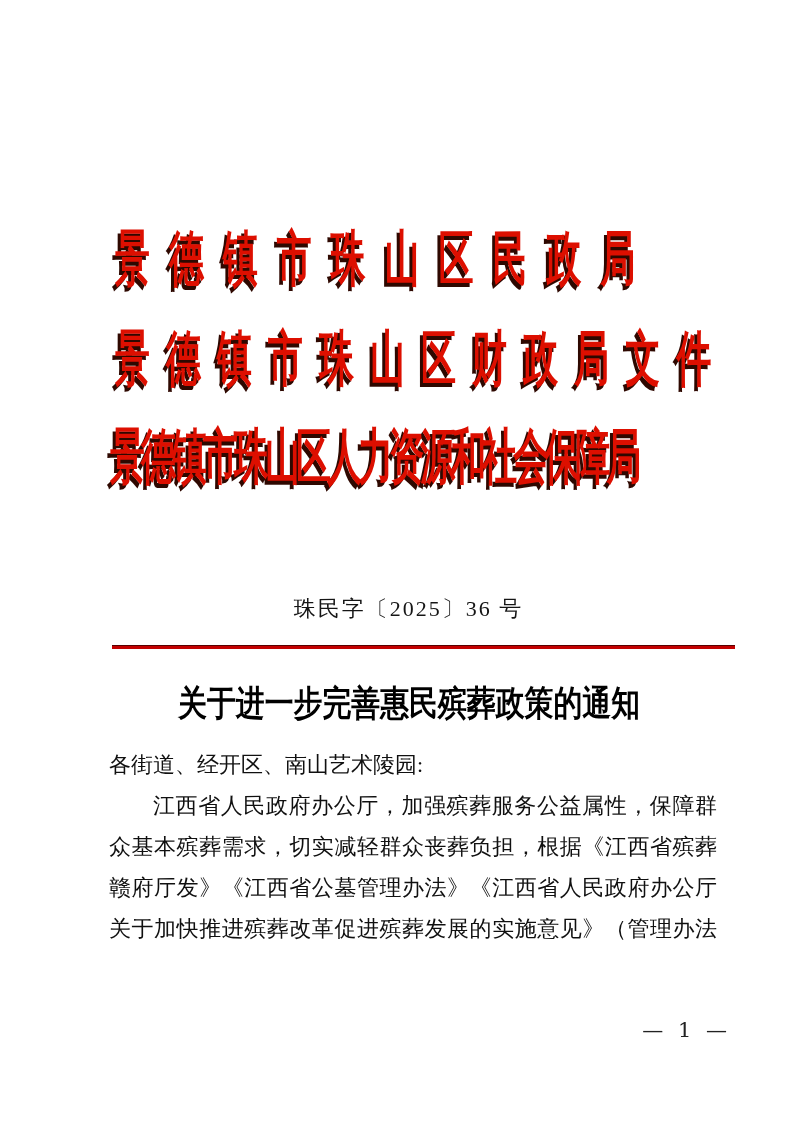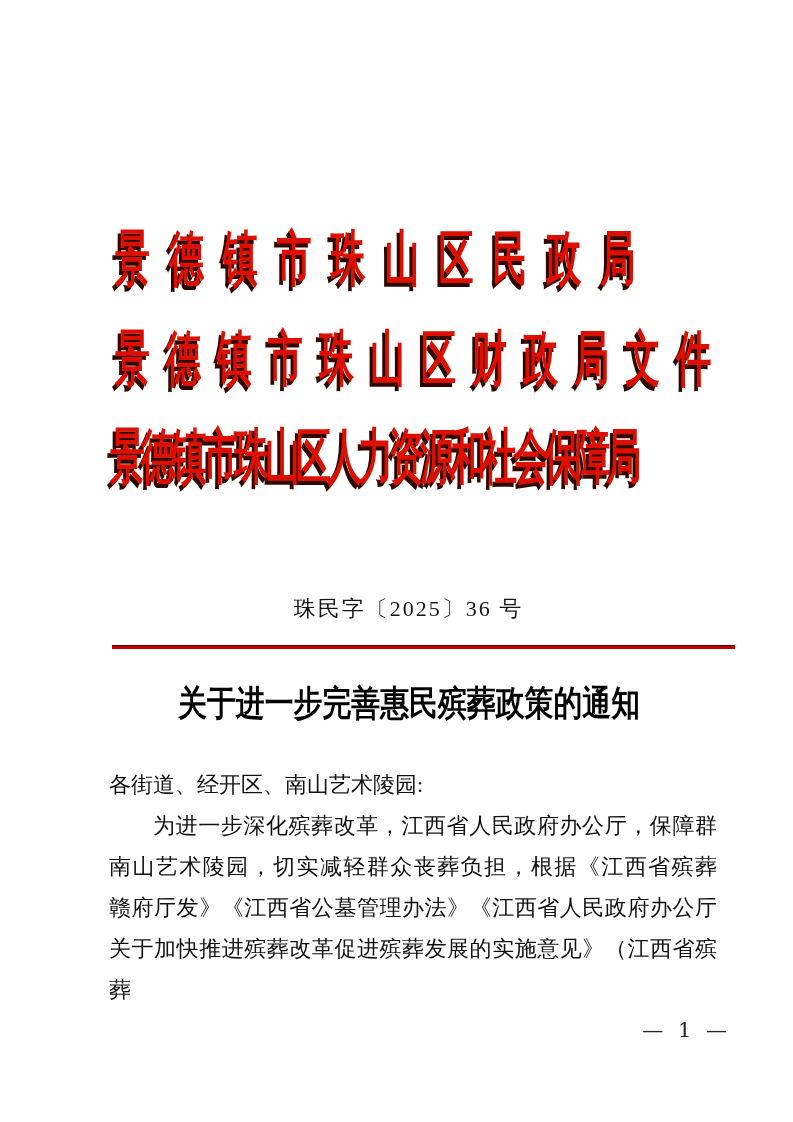--- a/index.html
+++ b/index.html
@@ -60,21 +60,21 @@
   .title .squeeze {
     display: inline-block;
     transform: scaleX(0.825);
     transform-origin: 50% 50%;
     white-space: nowrap;
   }
 
   
   .body-block {
     position: absolute;
-    top: 764px; left: 97px;
+    top: 744px; left: 97px;
     width: 608px;
     font-size: 22px;
     line-height: 41px;
     color: #101010;
   }
   .salutation { text-align: left; }
   .para-line {
     text-align: justify;
     text-align-last: justify;
   }
@@ -104,21 +104,21 @@
   <div class="doc-number">珠民字〔2025〕36 号</div>
 
   <div class="divider"></div>
 
   <div class="title">
     <span class="squeeze">关于进一步完善惠民殡葬政策的通知</span>
   </div>
 
   <div class="body-block">
     <div class="salutation">各街道、经开区、南山艺术陵园:</div>
-    <div class="para-line indent">为进一步深化殡葬改革，江西省人民政府办公厅，保障群</div>
-    <div class="para-line">南山艺术陵园，切实减轻群众丧葬负担，根据《江西省殡葬</div>
+    <div class="para-line indent">江西省人民政府办公厅，加强殡葬服务公益属性，保障群</div>
+    <div class="para-line">众基本殡葬需求，切实减轻群众丧葬负担，根据《江西省殡葬</div>
     <div class="para-line">赣府厅发》《江西省公墓管理办法》《江西省人民政府办公厅</div>
-    <div class="para-line">关于加快推进殡葬改革促进殡葬发展的实施意见》（江西省殡葬</div>
+    <div class="para-line">关于加快推进殡葬改革促进殡葬发展的实施意见》（管理办法</div>
   </div>
 
   <div class="page-number">— 1 —</div>
 
 </div>
 
 </body></html>

